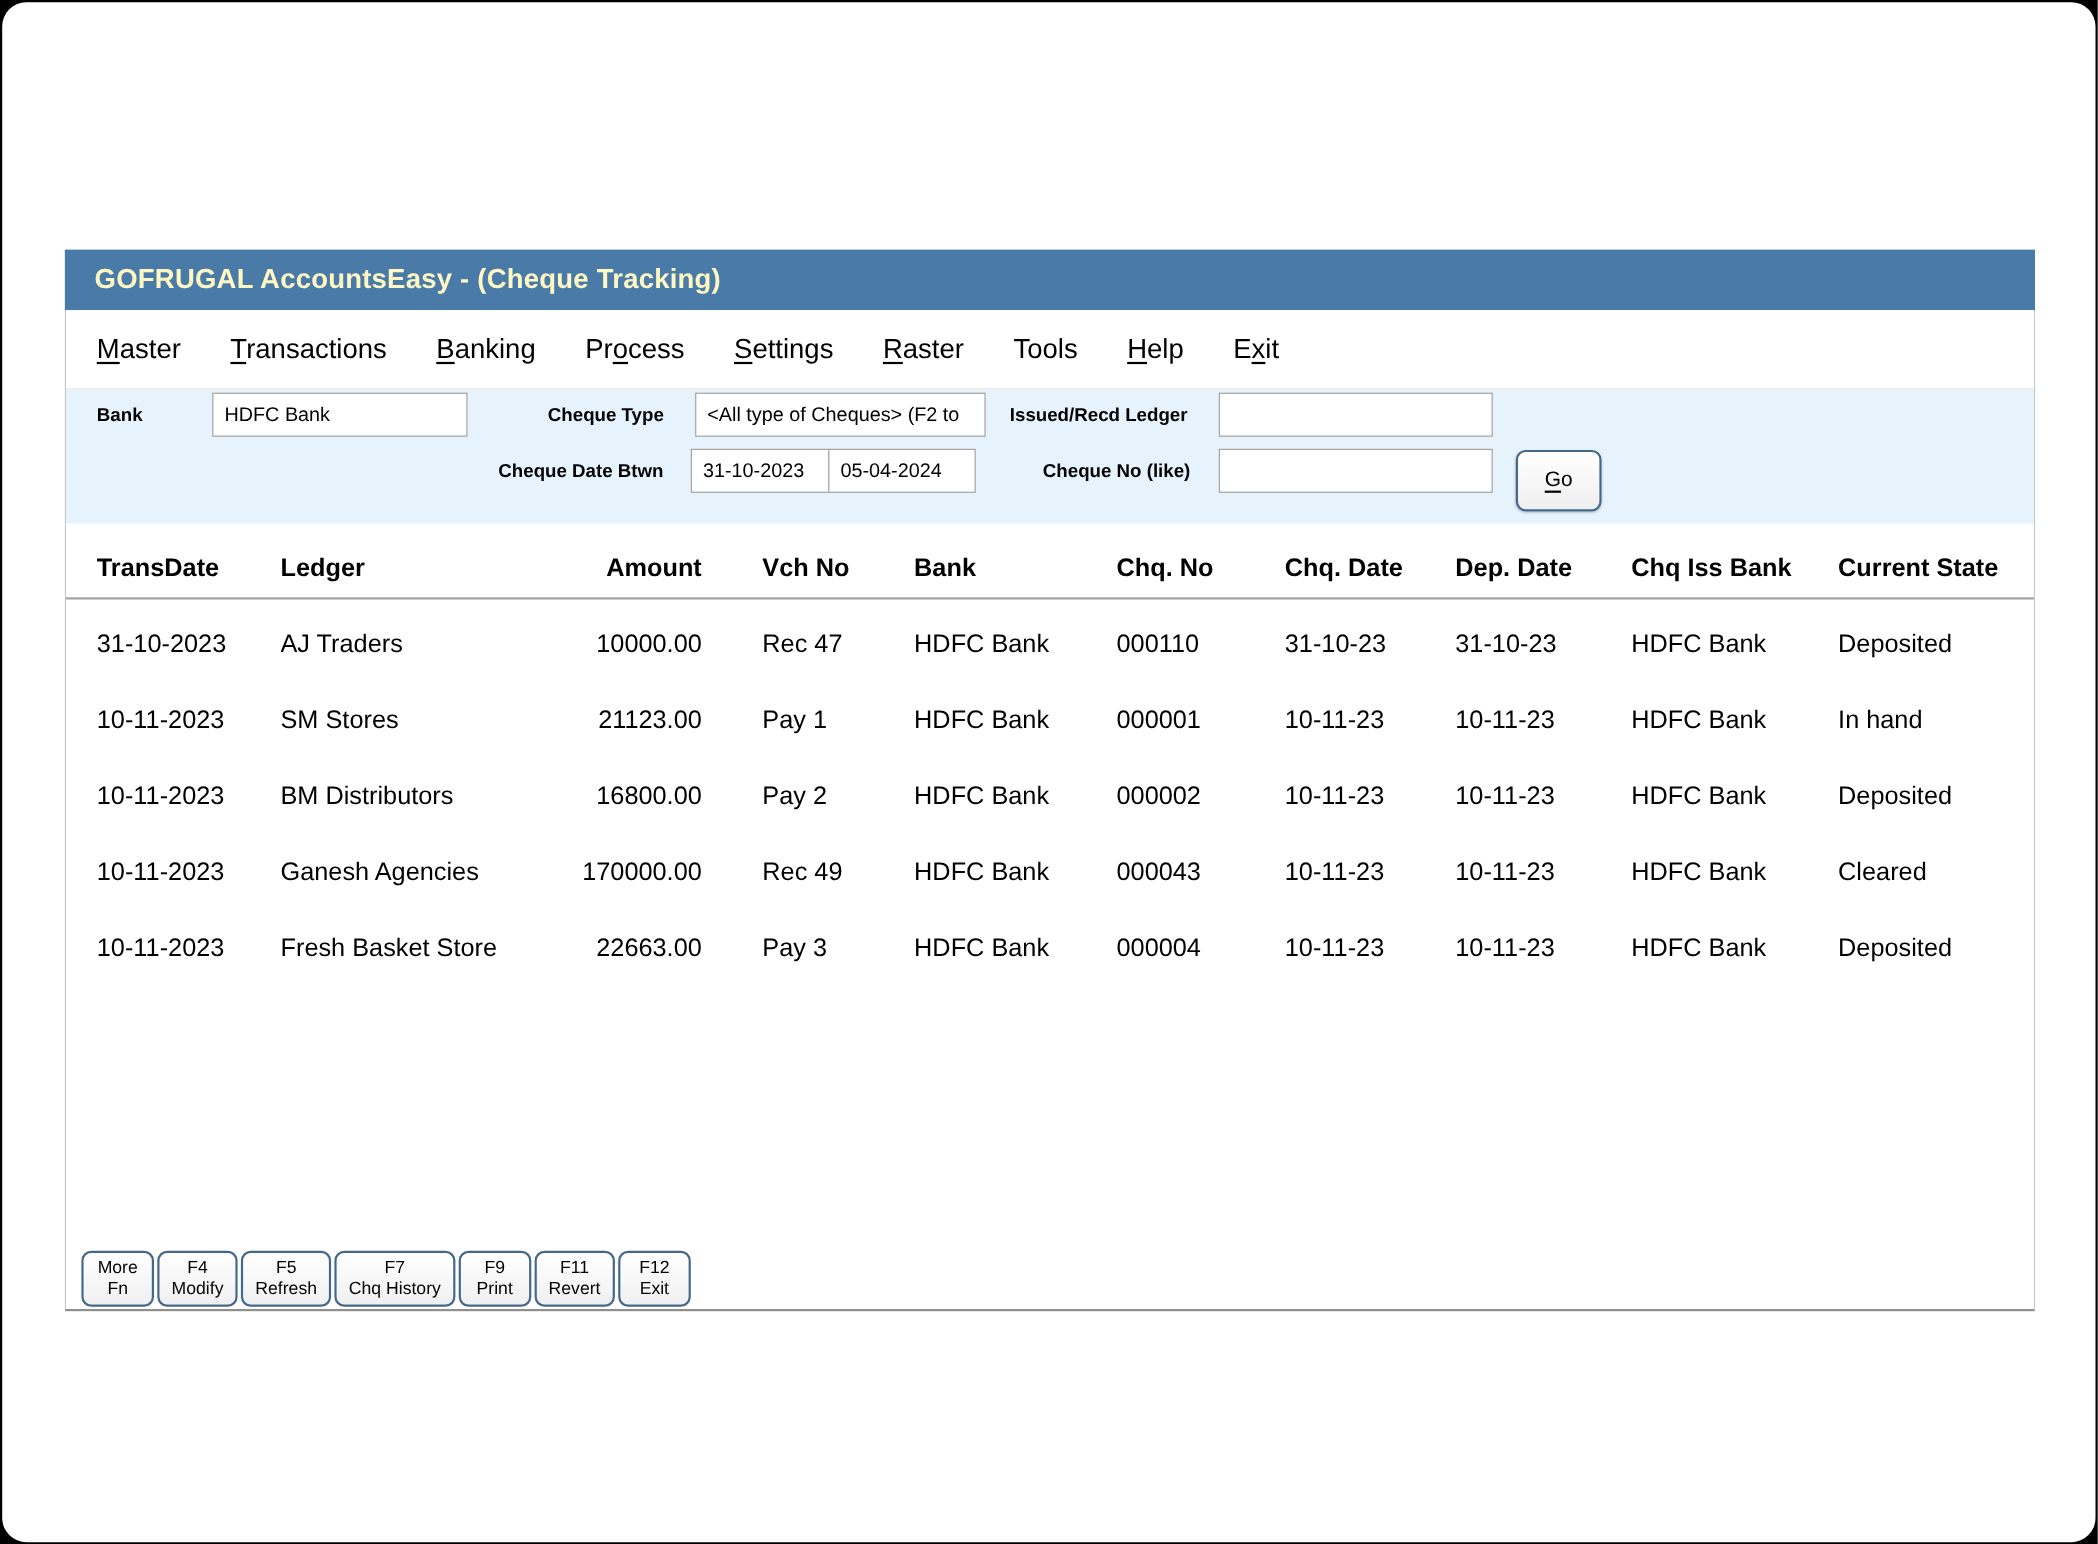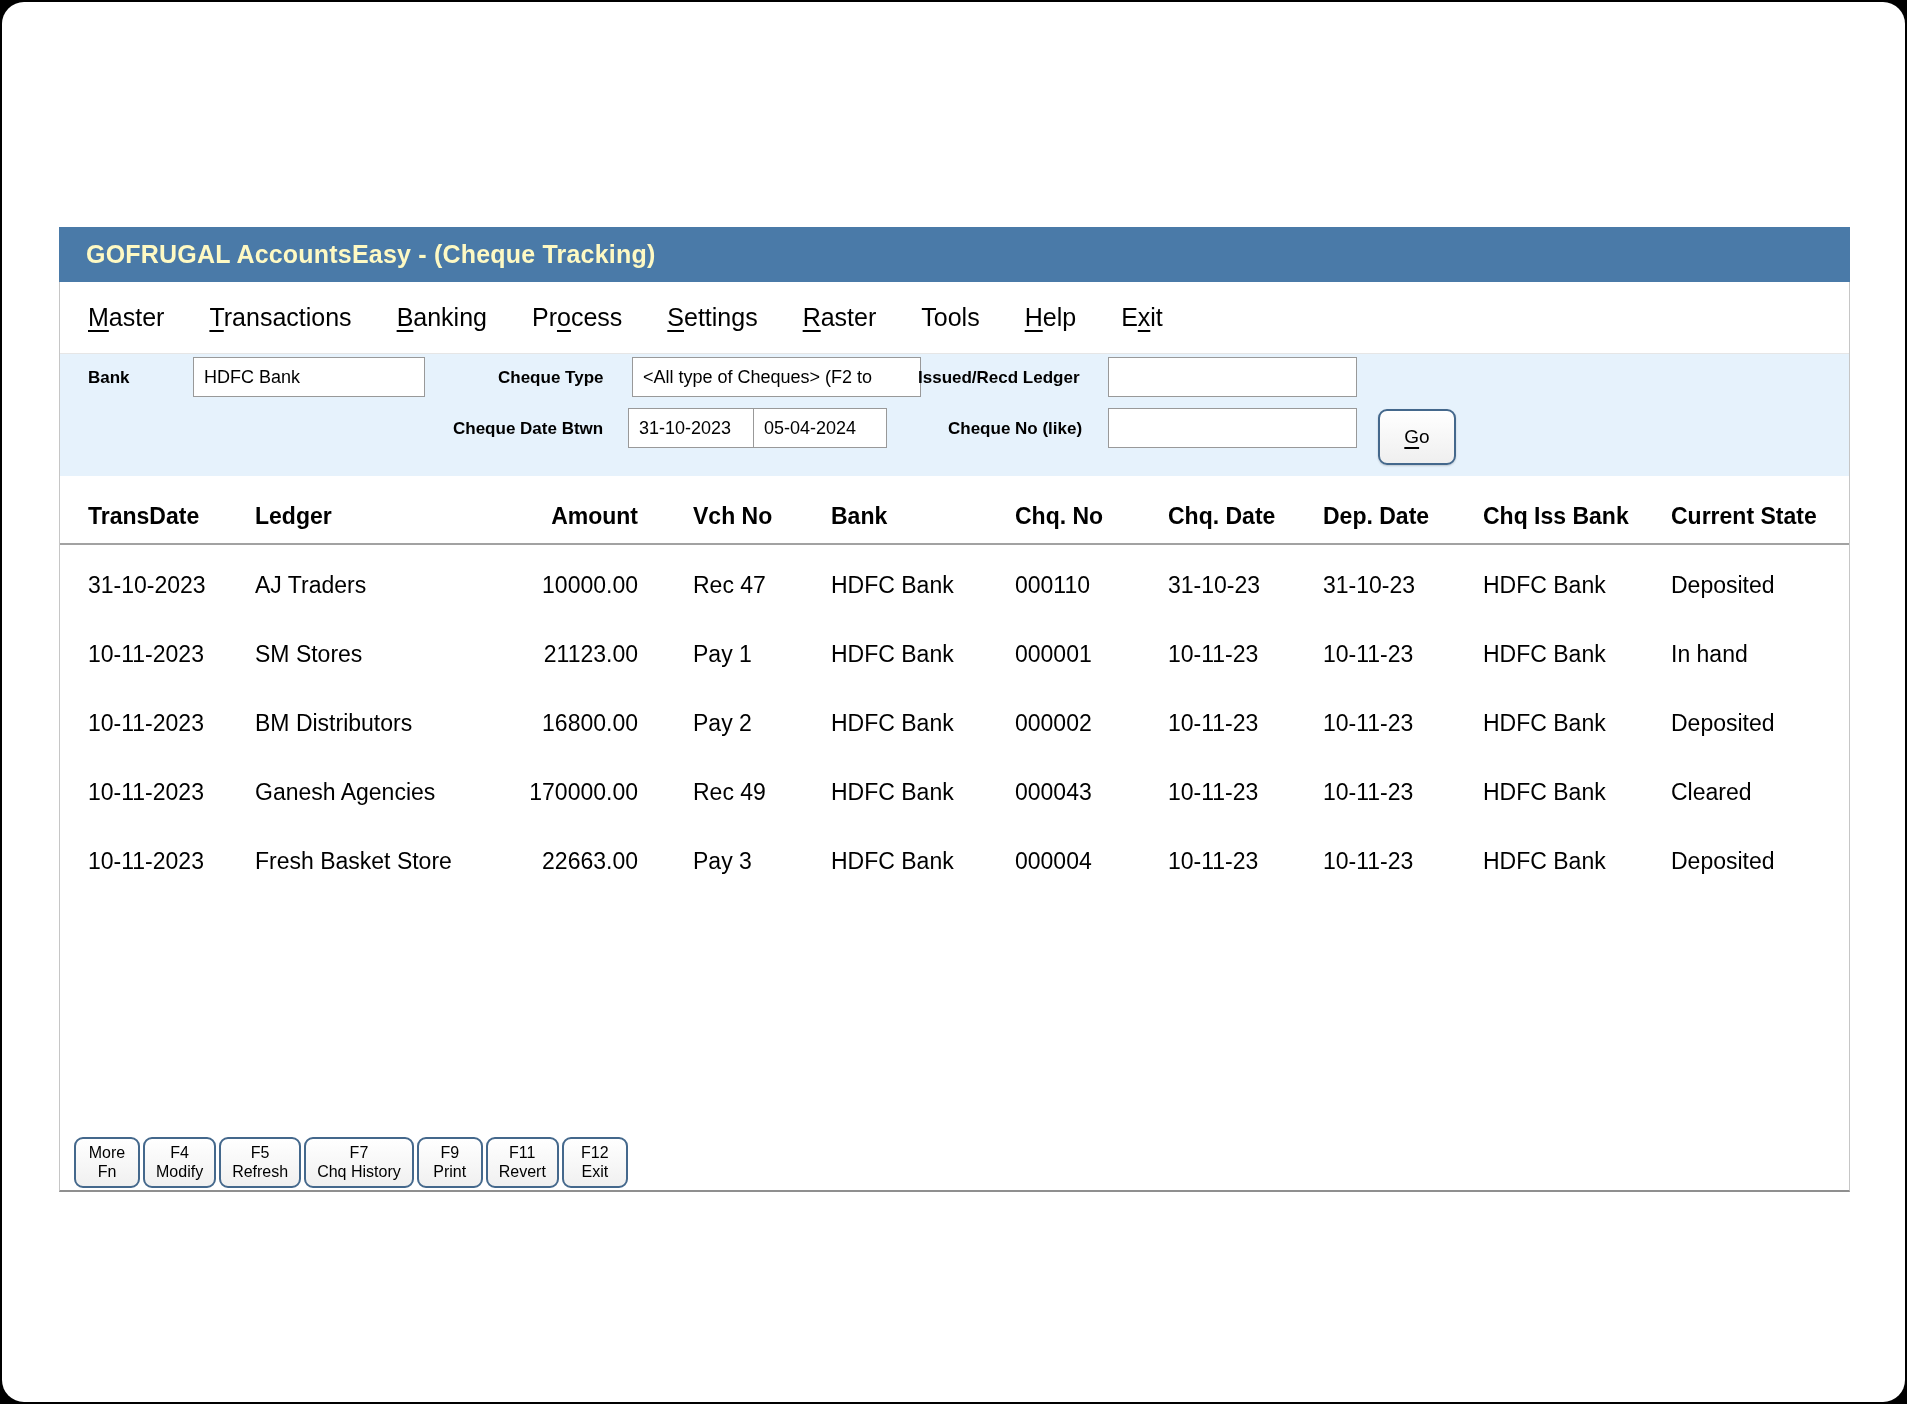--- a/index.html
+++ b/index.html
@@ -71,21 +71,21 @@
       <div class="menu-item"><span></span><span class="accel">H</span><span>elp</span></div>
       <div class="menu-item"><span>E</span><span class="accel">x</span><span>it</span></div>
     </div>
 
 
     <div class="filter-panel">
       <span class="f-label" style="left:28px;top:14px;">Bank</span>
       <input class="f-input" style="left: 133px; top: 3px; width: 232px;" value="HDFC Bank">
 
       <span class="f-label" style="left:438px;top:14px;">Cheque Type</span>
-      <input class="f-input" style="left: 572px; top: 3px; width: 289px;" value="&lt;All type of Cheques&gt; (F2 to">
+      <input class="f-input" style="left: 572px; top: 3px; width: 264px;" value="&lt;All type of Cheques&gt; (F2 to">
 
       <span class="f-label" style="left:858px;top:14px;">Issued/Recd Ledger</span>
       <input class="f-input" style="left: 1048px; top: 3px; width: 249px;" value="">
 
       <span class="f-label" style="left:393px;top:65px;">Cheque Date Btwn</span>
       <input class="f-input" style="left: 568px; top: 54px; width: 126px;" value="31-10-2023">
       <input class="f-input" style="left: 693px; top: 54px; width: 134px;" value="05-04-2024">
 
       <span class="f-label" style="left:888px;top:65px;">Cheque No (like)</span>
       <input class="f-input" style="left: 1048px; top: 54px; width: 249px;" value="">

